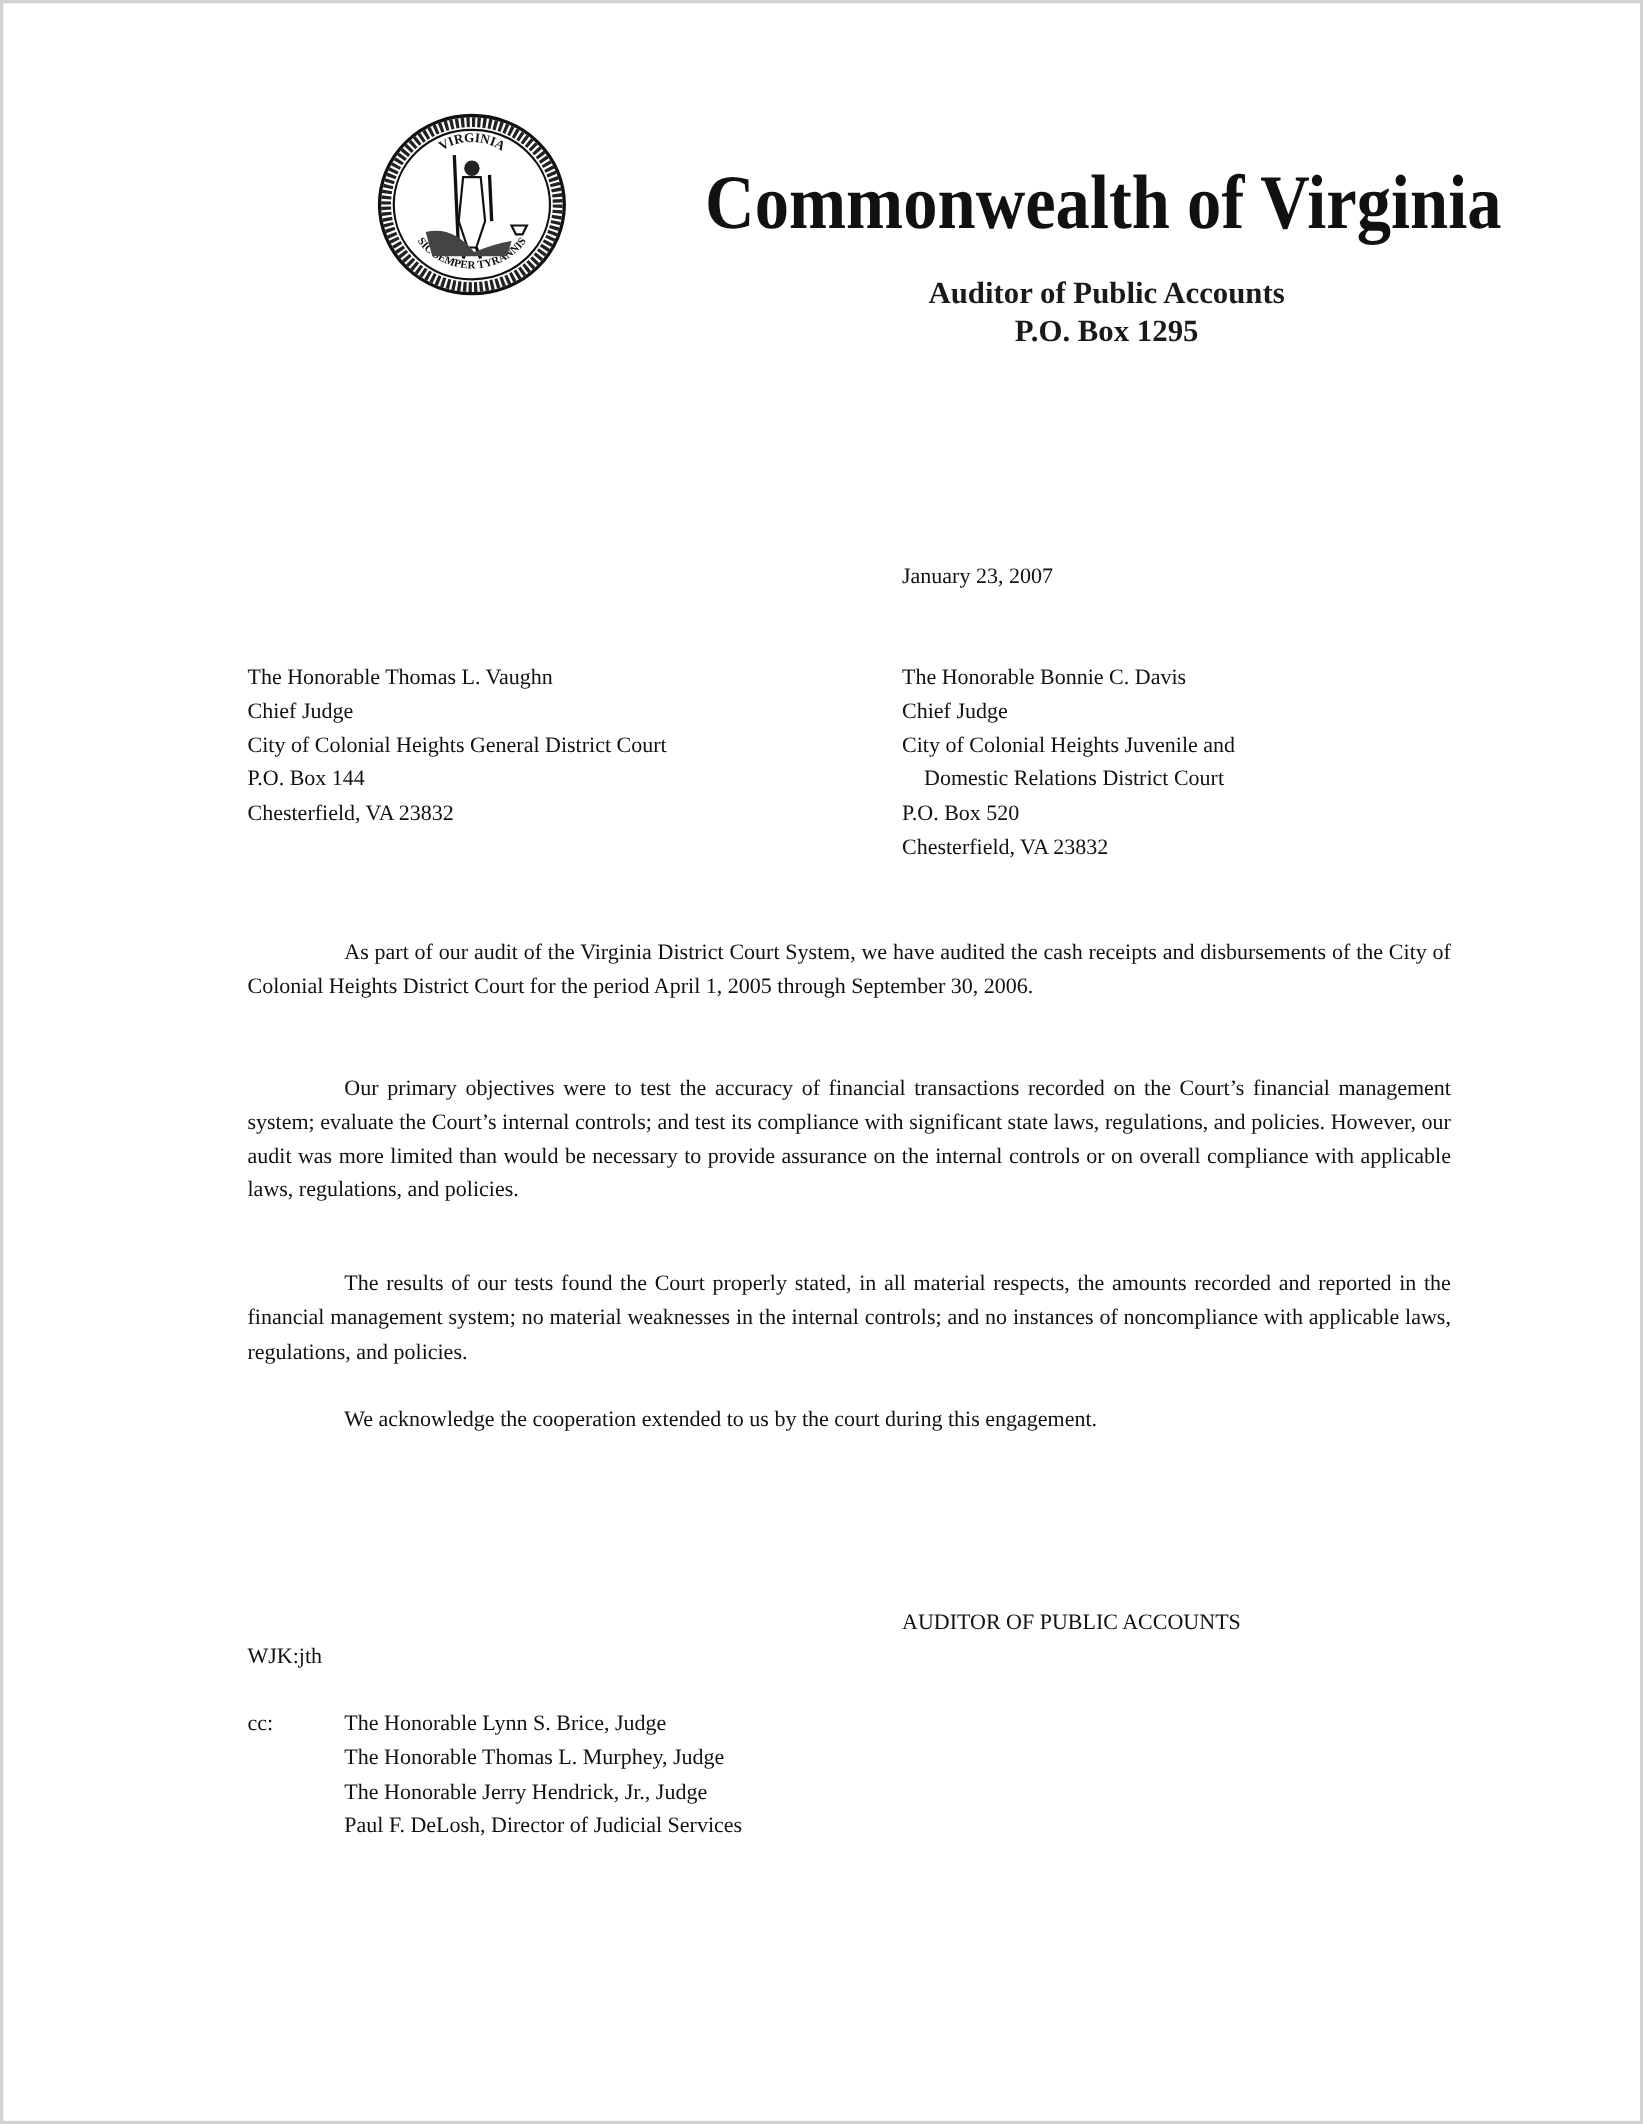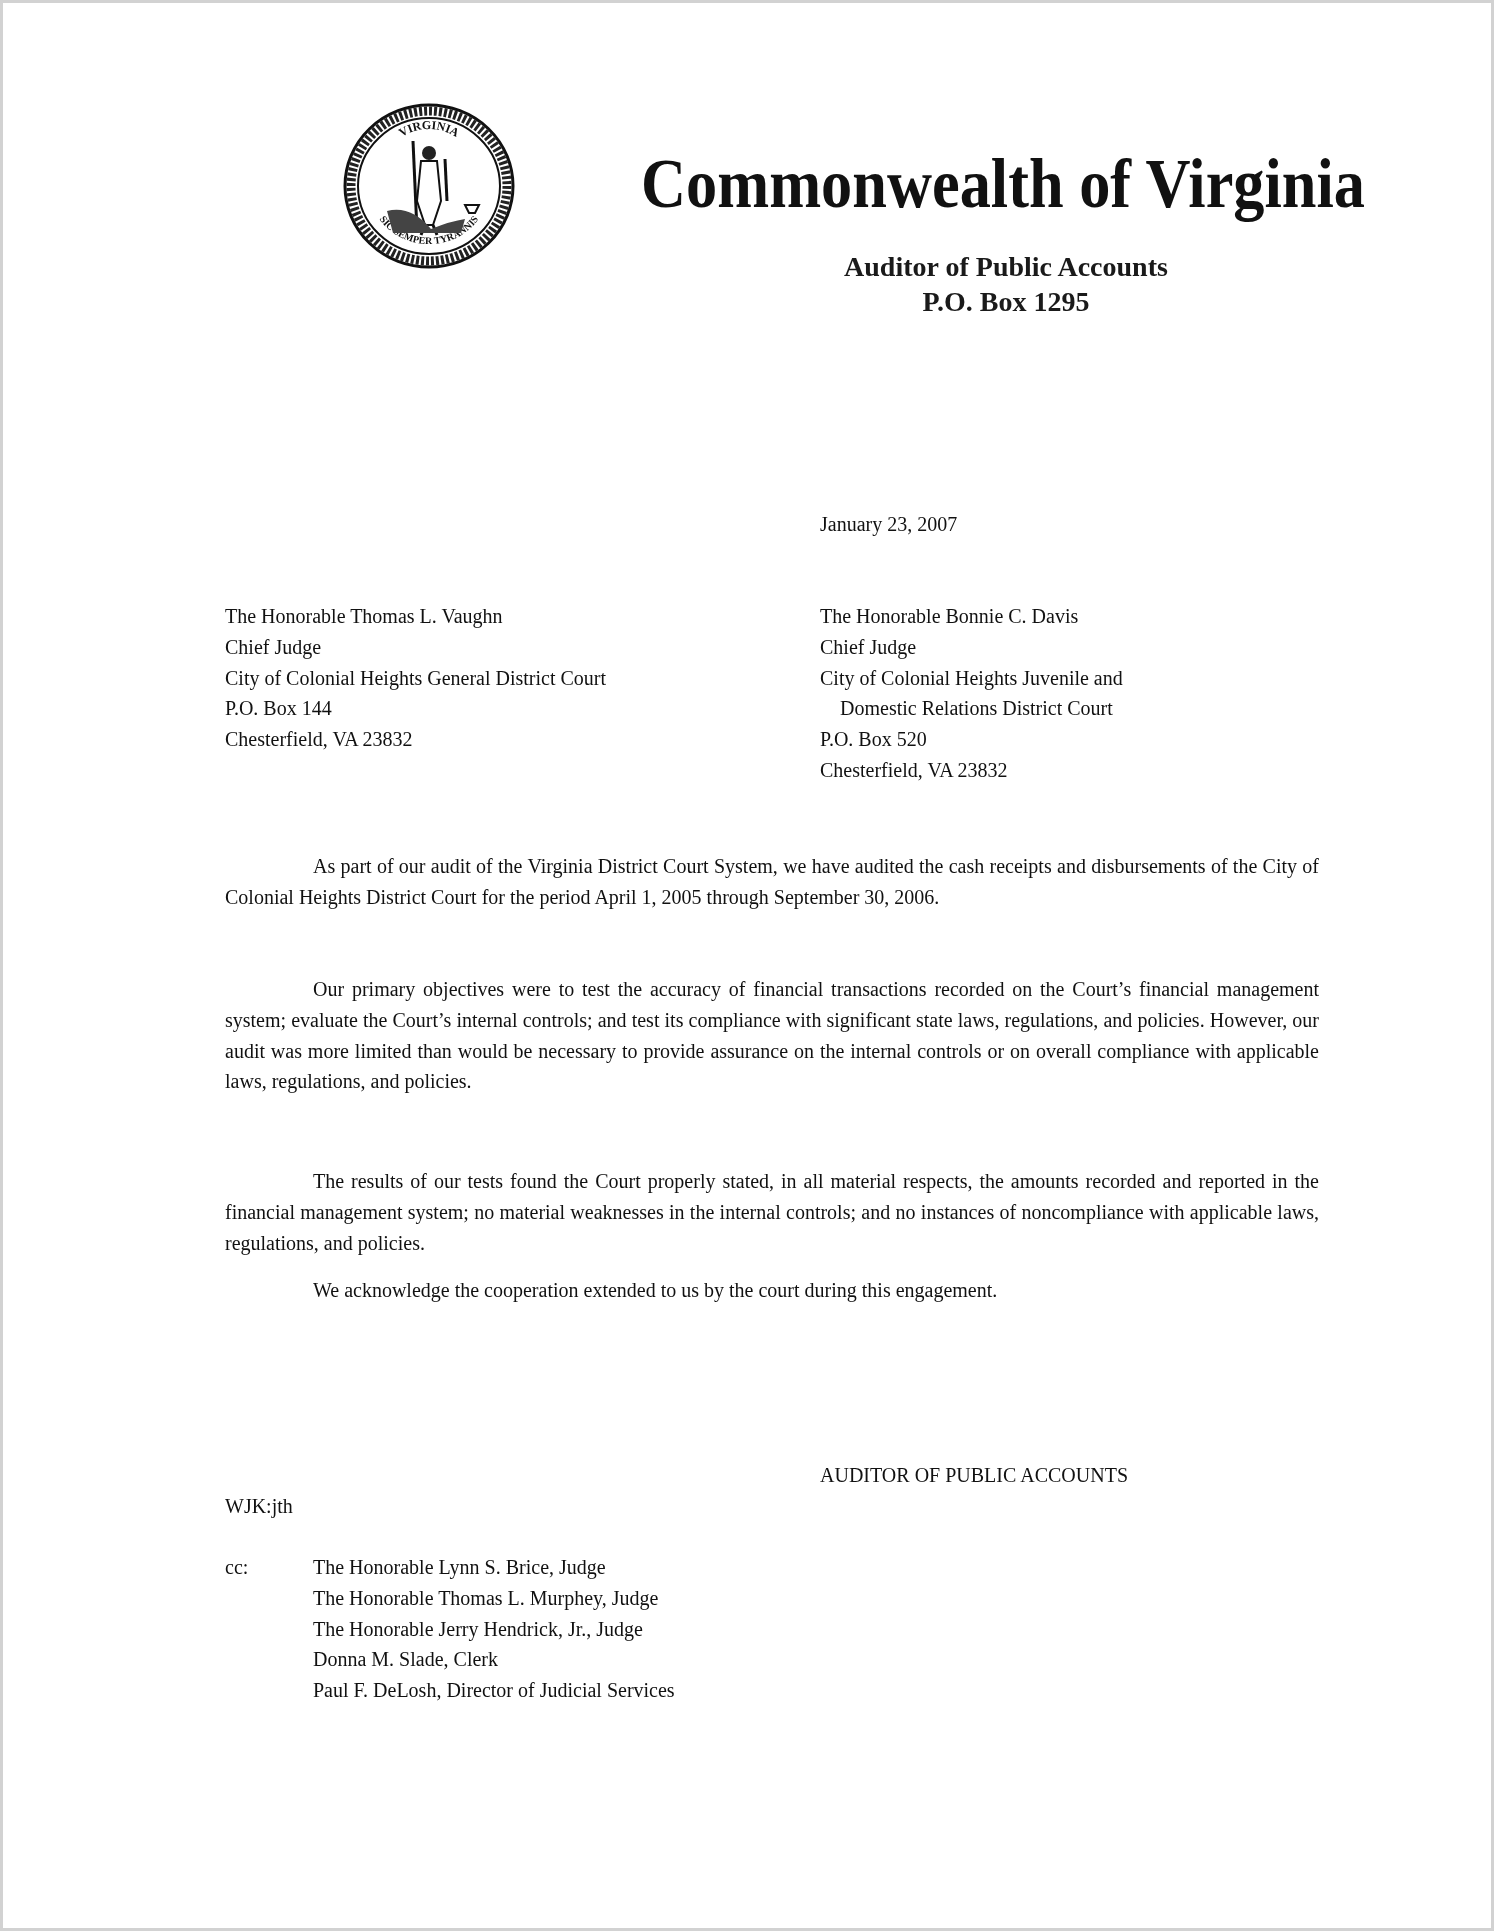--- a/index.html
+++ b/index.html
@@ -29,21 +29,21 @@
   .addr { position: absolute; top: 598px; white-space: nowrap; }
   .addr-left { left: 222px; }
   .addr-right { left: 817px; }
   .addr .indent { padding-left: 20px; }
   .para {
     position: absolute; left: 222px; width: 1094px; text-align: justify;
     text-indent: 88px; margin: 0;
   }
   .p1 { top: 848px; }
   .p2 { top: 971px; }
-  .p3 { top: 1149px; margin-top: 14px; }
+  .p3 { top: 1149px; }
   .p4 { top: 1272px; font-family: Liberation Serif, serif; }
   .closing { position: absolute; left: 817px; top: 1457px; white-space: nowrap; }
   .initials { position: absolute; left: 222px; top: 1488px; white-space: nowrap; }
   .cc-label { position: absolute; left: 222px; top: 1549px; }
   .cc-list { position: absolute; left: 310px; top: 1549px; white-space: nowrap; }
   .cc-list .sub { padding-left: 20px; }
 </style>
 </head>
 <body>
 
@@ -112,17 +112,16 @@
   <p class="para p4 body-text">We acknowledge the cooperation extended to us by the court during this engagement.</p>
 
   <div class="closing body-text">AUDITOR OF PUBLIC ACCOUNTS</div>
   <div class="initials body-text">WJK:jth</div>
 
   <div class="cc-label body-text">cc:</div>
   <div class="cc-list body-text">
     <div>The Honorable Lynn S. Brice, Judge</div>
     <div>The Honorable Thomas L. Murphey, Judge</div>
     <div>The Honorable Jerry Hendrick, Jr., Judge</div>
-    <div>Donna M. Slade, Clerk</div>
     <div>Paul F. DeLosh, Director of Judicial Services</div>
   </div>
 
 </div>
 
 </body></html>

